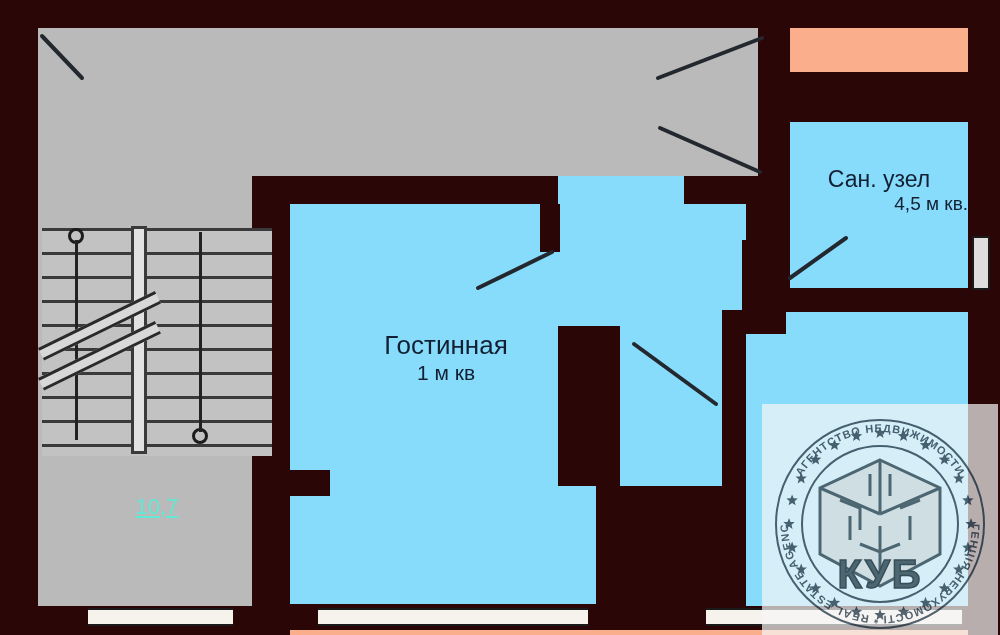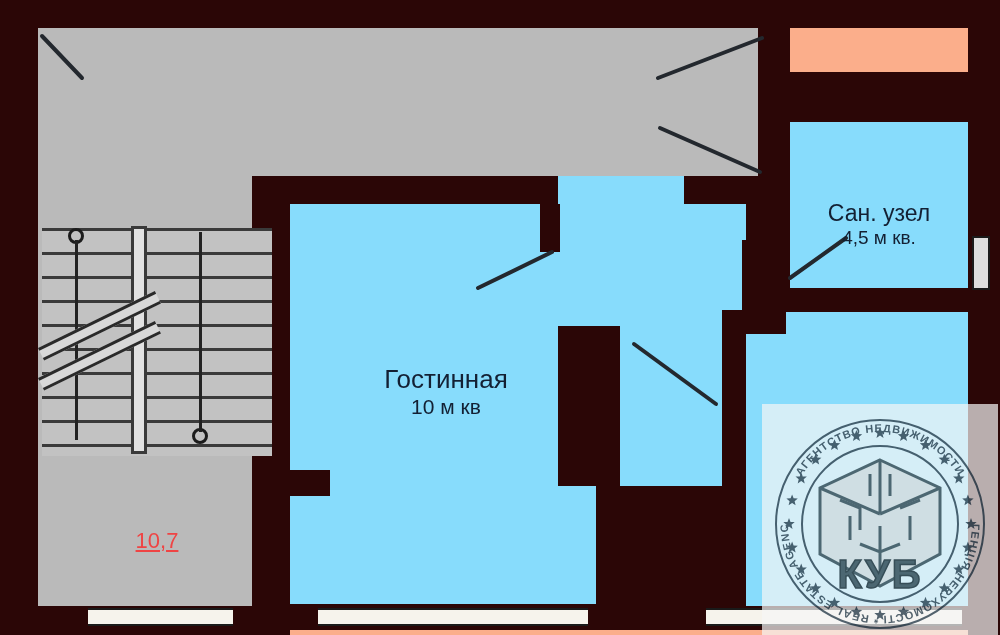--- a/index.html
+++ b/index.html
@@ -17,26 +17,25 @@
   .orange{background:#fb9e4e;}
   .wall{position:absolute;background:#2b0606;}
 
   .label{
     position:absolute;
     color:#132033;
     text-align:center;
     white-space:nowrap;
     line-height:1.18;
     pointer-events:none;
-    margin-top:34px;
   }
   .lname{font-size:26px;}
   .larea{font-size:21px;}
   .lname-sm{font-size:23px;}
-  .larea-sm{font-size:19px;}
+  .larea-sm{font-size:19px;text-align:right;}
 
   
   .stairs{
     position:absolute;
     background:
       repeating-linear-gradient(to bottom,
         #3a3a3a 0px,#3a3a3a 3px,
         #c2c2c2 3px,#c2c2c2 24px);
   }
   .rail{position:absolute;background:#e2e2e2;border:3px solid #3a3a3a;box-sizing:border-box;}
@@ -143,33 +142,33 @@
       <line x1="762" y1="38" x2="658" y2="78"></line>
       <line x1="660" y1="128" x2="760" y2="172"></line>
       <line x1="478" y1="288" x2="552" y2="252"></line>
       <line x1="790" y1="278" x2="846" y2="238"></line>
       <line x1="716" y1="404" x2="634" y2="344"></line>
     </g>
   </svg>
 
   <div class="label" style="left:290px;top:330px;width:312px;">
     <div class="lname">Гостинная</div>
-    <div class="larea">10 м кв</div>
+    <div class="larea">1 м кв</div>
   </div>
 
   <div class="label" style="left:300px;top:518px;width:250px;">
   </div>
 
   <div class="label" style="left:790px;top:166px;width:178px;">
     <div class="lname-sm">Сан. узел</div>
     <div class="larea-sm">4,5 м кв.</div>
   </div>
 
 
-  <div class="label" style="left:38px;top:494px;width:238px;color:#ef4444;">
+  <div class="label" style="left:38px;top:494px;width:238px;color:#5eead4;">
     <div class="larea" style="text-decoration:underline;font-size:22px;">10,7</div>
   </div>
 
   <div id="watermark">
     <div id="wmbox"></div>
     <svg viewBox="0 0 236 231" style="position:absolute;left:0;top:0;width:236px;height:231px;">
       <defs>
         <path id="arcTop" d="M 26,120 A 92,92 0 0 1 210,120"></path>
         <path id="arcBot" d="M 210,120 A 92,92 0 0 1 26,120"></path>
       </defs>

